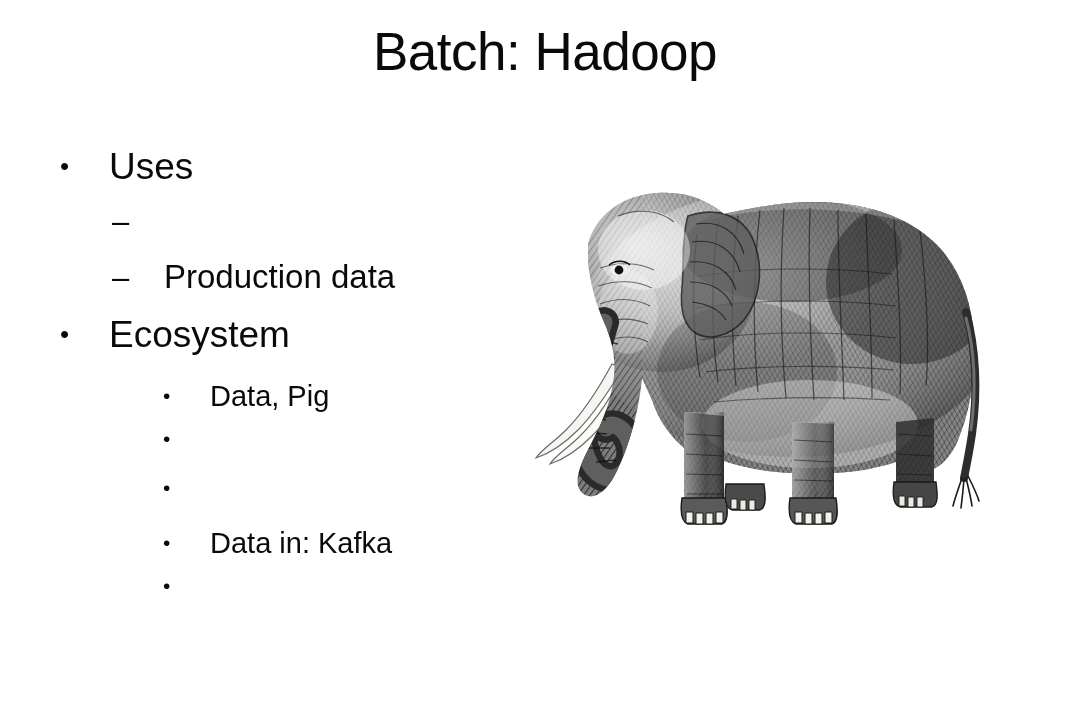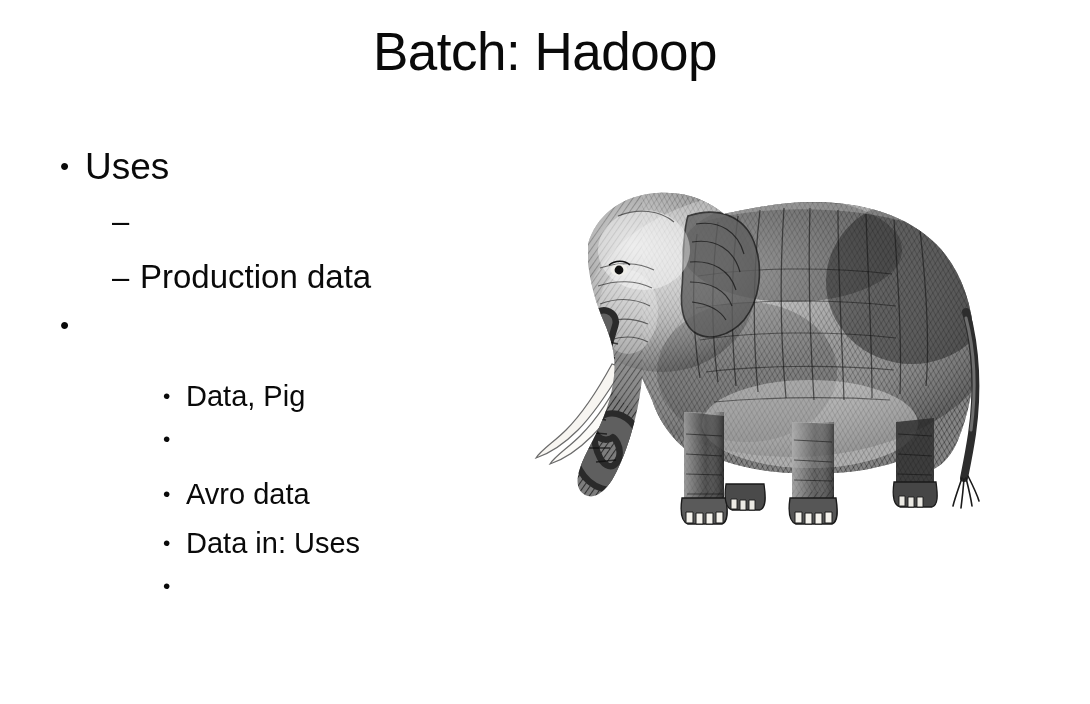--- a/index.html
+++ b/index.html
@@ -46,20 +46,21 @@
     color: #0a0a0a;
     white-space: pre;
   }
   .marker {
     flex: 0 0 auto;
     text-align: left;
     color: #0a0a0a;
   }
   .label {
     flex: 0 1 auto;
+    margin-left: 24px;
   }
 
   
   .lvl1 {
     font-size: 37px;
     line-height: 1.0;
     padding-left: 60px;
     margin-bottom: 6px;
     height: 52px;
   }
@@ -133,39 +134,39 @@
       <span class="marker">–</span>
     </div>
 
     <div class="row lvl2">
       <span class="marker">–</span>
       <span class="label">Production data</span>
     </div>
 
     <div class="row lvl1 gap-before-l1">
       <span class="marker">•</span>
+      <span class="label">Ecosystem</span>
     </div>
 
     <div class="row lvl3 gap-before-l3">
       <span class="marker">•</span>
       <span class="label">Data, Pig</span>
     </div>
 
     <div class="row lvl3">
       <span class="marker">•</span>
     </div>
 
     <div class="row lvl3">
       <span class="marker">•</span>
-      <span class="label">Avro data</span>
     </div>
 
     <div class="row lvl3">
       <span class="marker">•</span>
-      <span class="label">Data in: Uses</span>
+      <span class="label">Data in: Kafka</span>
     </div>
 
     <div class="row lvl3">
       <span class="marker">•</span>
     </div>
 
   </div>
 
   <div id="elephant-figure">
     <svg viewBox="0 0 510 370" xmlns="http://www.w3.org/2000/svg" aria-hidden="true">

